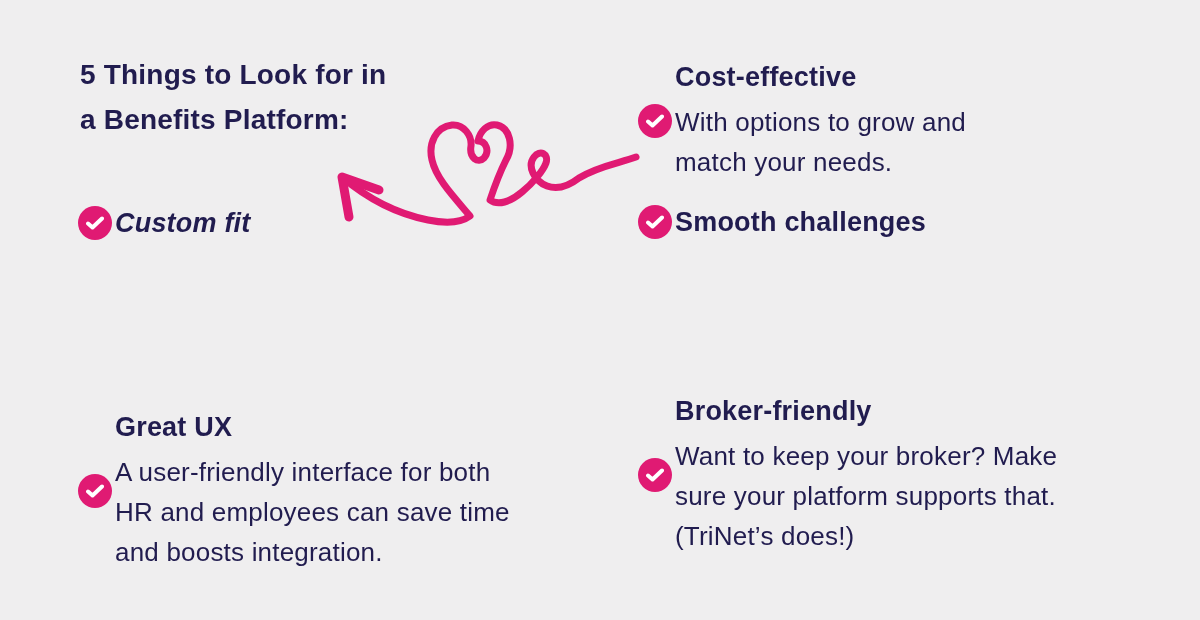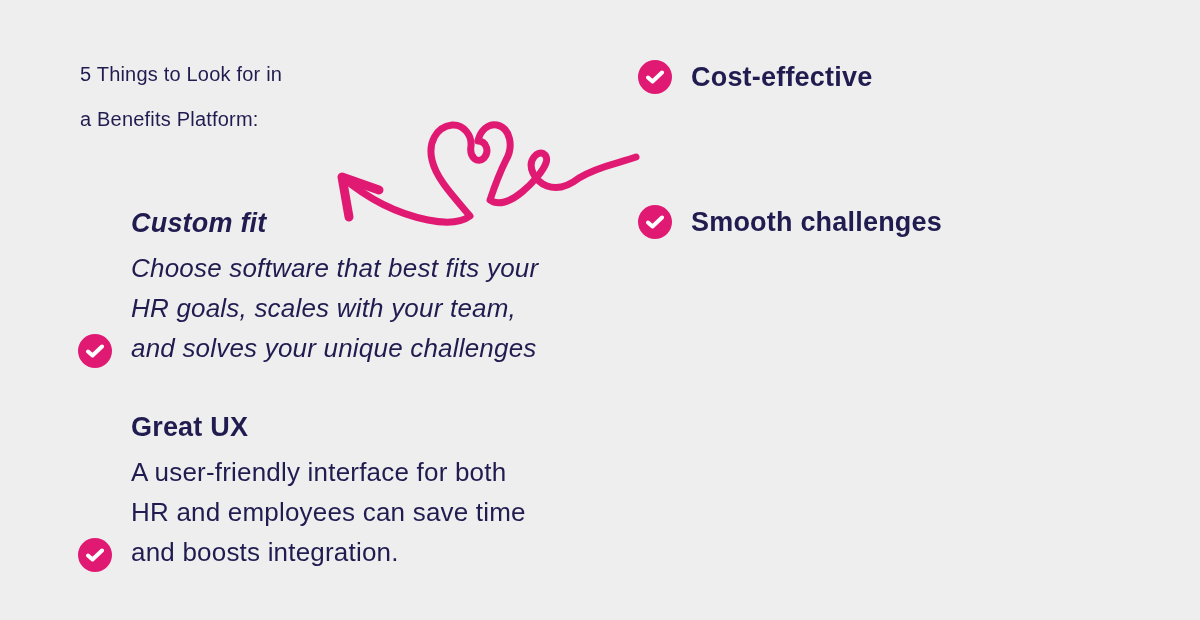--- a/index.html
+++ b/index.html
@@ -17,39 +17,39 @@
   }
   .canvas {
     position: absolute;
     inset: 0;
   }
   .title {
     position: absolute;
     left: 80px;
     top: 52px;
     margin: 0;
-    font-size: 20px;
+    font-size: 28px;
     line-height: 45px;
-    font-weight: 400;
+    font-weight: 700;
     letter-spacing: 0.2px;
     white-space: pre-line;
   }
   .doodle {
     position: absolute;
     left: 0;
     top: 0;
     width: 1200px;
     height: 620px;
     pointer-events: none;
   }
   .item {
     position: absolute;
     display: flex;
-    align-items: flex-end;
-    gap: 19px;
+    align-items: center;
+    gap: 3px;
   }
   .item-1 { left: 78px;  top: 206px; width: 500px; font-style: italic; }
   .item-2 { left: 78px;  top: 394px; width: 500px; margin-top: 16px; }
   .item-3 { left: 638px; top: 60px;  width: 520px; }
   .item-4 { left: 638px; top: 205px; width: 520px; }
   .item-5 { left: 638px; top: 394px; width: 520px; }
   .badge {
     width: 34px;
     height: 34px;
     border-radius: 50%;
@@ -109,23 +109,20 @@
   </svg>
 
   <section class="item item-1">
     <span class="badge">
       <svg width="18" height="14" viewBox="0 0 18 14">
         <path d="M2 7.5 L6.5 11.5 L16 2.5" stroke="#FFFFFF" stroke-width="4" fill="none" stroke-linecap="round" stroke-linejoin="round"></path>
       </svg>
     </span>
     <div class="content">
       <h3>Custom fit</h3>
-      <p>Choose software that best fits your
-HR goals, scales with your team,
-and solves your unique challenges</p>
     </div>
   </section>
 
   <section class="item item-2">
     <span class="badge">
       <svg width="18" height="14" viewBox="0 0 18 14">
         <path d="M2 7.5 L6.5 11.5 L16 2.5" stroke="#FFFFFF" stroke-width="4" fill="none" stroke-linecap="round" stroke-linejoin="round"></path>
       </svg>
     </span>
     <div class="content">
@@ -137,28 +134,43 @@
   </section>
 
   <section class="item item-3">
     <span class="badge">
       <svg width="18" height="14" viewBox="0 0 18 14">
         <path d="M2 7.5 L6.5 11.5 L16 2.5" stroke="#FFFFFF" stroke-width="4" fill="none" stroke-linecap="round" stroke-linejoin="round"></path>
       </svg>
     </span>
     <div class="content">
       <h3>Cost-effective</h3>
+      <p>With options to grow and
+match your needs.</p>
     </div>
   </section>
 
   <section class="item item-4">
     <span class="badge">
       <svg width="18" height="14" viewBox="0 0 18 14">
         <path d="M2 7.5 L6.5 11.5 L16 2.5" stroke="#FFFFFF" stroke-width="4" fill="none" stroke-linecap="round" stroke-linejoin="round"></path>
       </svg>
     </span>
     <div class="content">
       <h3>Smooth challenges</h3>
     </div>
   </section>
 
+  <section class="item item-5">
+    <span class="badge">
+      <svg width="18" height="14" viewBox="0 0 18 14">
+        <path d="M2 7.5 L6.5 11.5 L16 2.5" stroke="#FFFFFF" stroke-width="4" fill="none" stroke-linecap="round" stroke-linejoin="round"></path>
+      </svg>
+    </span>
+    <div class="content">
+      <h3>Broker-friendly</h3>
+      <p>Want to keep your broker? Make
+sure your platform supports that.
+(TriNet’s does!)</p>
+    </div>
+  </section>
 
 </div>
 
 </body></html>

